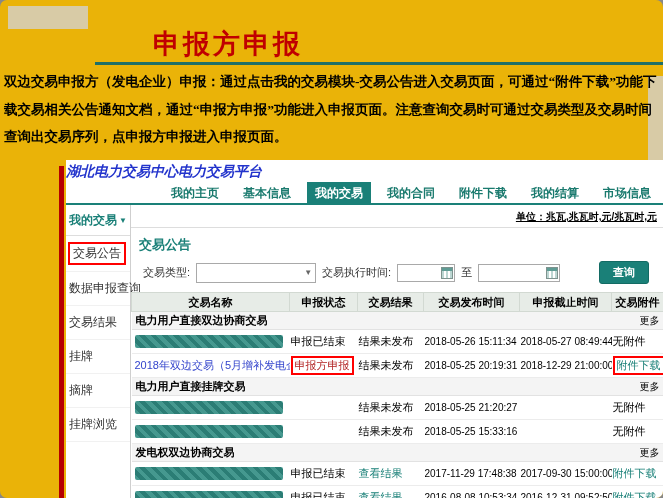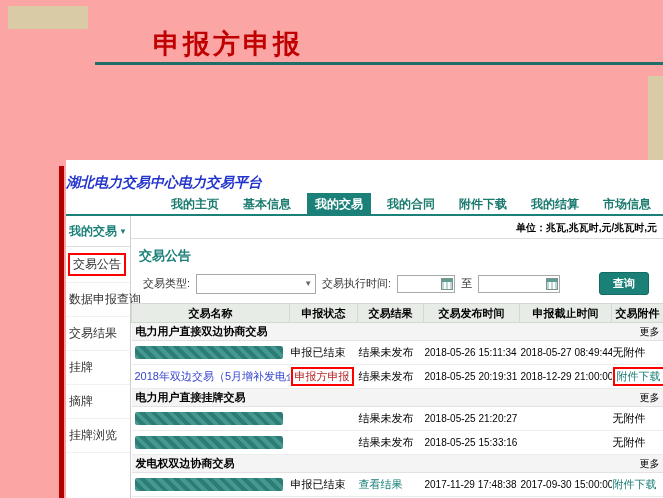--- a/index.html
+++ b/index.html
@@ -1,55 +1,55 @@
 <!DOCTYPE html>
 <html><head>
 <meta charset="utf-8">
 <style>
   html,body{margin:0;padding:0;background:#888;}
-  .slide{position:relative;width:663px;height:498px;background:#fca5a5;overflow:hidden;
-         font-family:"Liberation Sans",sans-serif;}
+  .slide{position:relative;width:663px;height:498px;background:#eab308;overflow:hidden;
+         font-family:"Liberation Sans",sans-serif;border-radius:7px;}
 
   
   .deco-tl{position:absolute;left:8px;top:6px;width:80px;height:23px;background:#d8cba6;}
   .deco-right{position:absolute;right:0;top:76px;width:15px;height:124px;background:#d8cba6;}
 
   .slide-title{position:absolute;left:153px;top:26px;font-family:"Liberation Serif",serif;
                font-size:27px;font-weight:bold;color:#c00000;letter-spacing:3px;}
   .title-rule{position:absolute;left:95px;right:0;top:62px;height:3px;background:#1f6f68;}
 
   .body-text{position:absolute;left:4px;top:68px;width:656px;font-family:"Liberation Serif",serif;
              font-size:13.5px;font-weight:bold;color:#000;line-height:2.05;}
 
   
   .screenshot{position:absolute;left:66px;top:160px;right:0;bottom:0;background:#fff;}
   .red-bar{position:absolute;left:-7px;top:6px;width:5px;bottom:0;background:#b50000;}
 
-  .brand{height:22px;line-height:22px;font-size:14px;font-weight:bold;font-style:italic;color:#2233cc;margin-top:11px;}
+  .brand{height:22px;line-height:22px;font-size:14px;font-weight:bold;font-style:italic;color:#2233cc;}
 
   .navbar{display:flex;justify-content:flex-end;align-items:stretch;gap:8px;height:21px;
           border-bottom:2px solid #1a8078;padding-right:4px;}
   .nav-item{color:#1a7a6e;font-size:12px;font-weight:bold;padding:3px 8px 0 8px;cursor:pointer;white-space:nowrap;}
   .nav-item.active{background:#1a8078;color:#fff;}
 
   .content{display:flex;height:calc(100% - 45px);}
 
   .sidebar{width:64px;border-right:1px solid #cfcfcf;font-size:12px;flex-shrink:0;}
   .sidebar-header{display:flex;justify-content:space-between;align-items:center;color:#1a8078;
                   font-weight:bold;padding:7px 3px 6px 3px;border-bottom:1px solid #ddd;cursor:pointer;}
   .caret{font-size:8px;color:#1a8078;}
   .sidebar-item{padding:8px 3px;color:#333;border-bottom:1px solid #f1f1f1;cursor:pointer;white-space:nowrap;}
 
   .ann{border:2px solid #ff0000;display:inline-block;}
   .ann-side{padding:1px 3px;margin:-2px -1px;}
   .ann-cell{padding:0 2px;}
 
   .main{flex:1;display:flex;flex-direction:column;min-width:0;}
   .unit-row{text-align:right;font-size:10px;font-weight:bold;color:#000;padding:5px 6px 3px 0;
-            border-bottom:1px solid #ddd;}
+            border-bottom:1px solid #ddd;text-decoration:underline;}
   .section-title{color:#1a8078;font-weight:bold;font-size:13px;padding:8px 0 7px 8px;}
 
   .filter-row{display:flex;align-items:center;gap:6px;font-size:11px;color:#333;padding:0 6px 8px 12px;}
   .select-box{width:118px;height:18px;border:1px solid #a9a9a9;background:#fff;position:relative;cursor:pointer;}
   .select-box .chev{position:absolute;right:3px;top:4px;font-size:8px;color:#666;}
   .date-box{height:16px;border:1px solid #a9a9a9;background:#fff;display:flex;align-items:center;
             justify-content:flex-end;cursor:text;}
   .date-a{width:56px;} .date-b{width:80px;}
   .cal-icon{width:12px;height:12px;margin-right:1px;border:1px solid #7e938f;box-sizing:border-box;cursor:pointer;
             background:linear-gradient(#5f9c94 0 3px,transparent 3px),
@@ -78,20 +78,21 @@
 <body>
 
 <div class="slide">
 
   <div class="deco-tl"></div>
   <div class="deco-right"></div>
 
   <div class="slide-title">申报方申报</div>
   <div class="title-rule"></div>
 
+  <div class="body-text">双边交易申报方（发电企业）申报：通过点击我的交易模块-交易公告进入交易页面，可通过“附件下载”功能下载交易相关公告通知文档，通过“申报方申报”功能进入申报页面。注意查询交易时可通过交易类型及交易时间查询出交易序列，点申报方申报进入申报页面。</div>
 
   <div class="screenshot">
     <div class="red-bar"></div>
 
     <div class="brand">湖北电力交易中心电力交易平台</div>
 
     <div class="navbar">
       <div class="nav-item">我的主页</div>
       <div class="nav-item">基本信息</div>
       <div class="nav-item active">我的交易</div>

